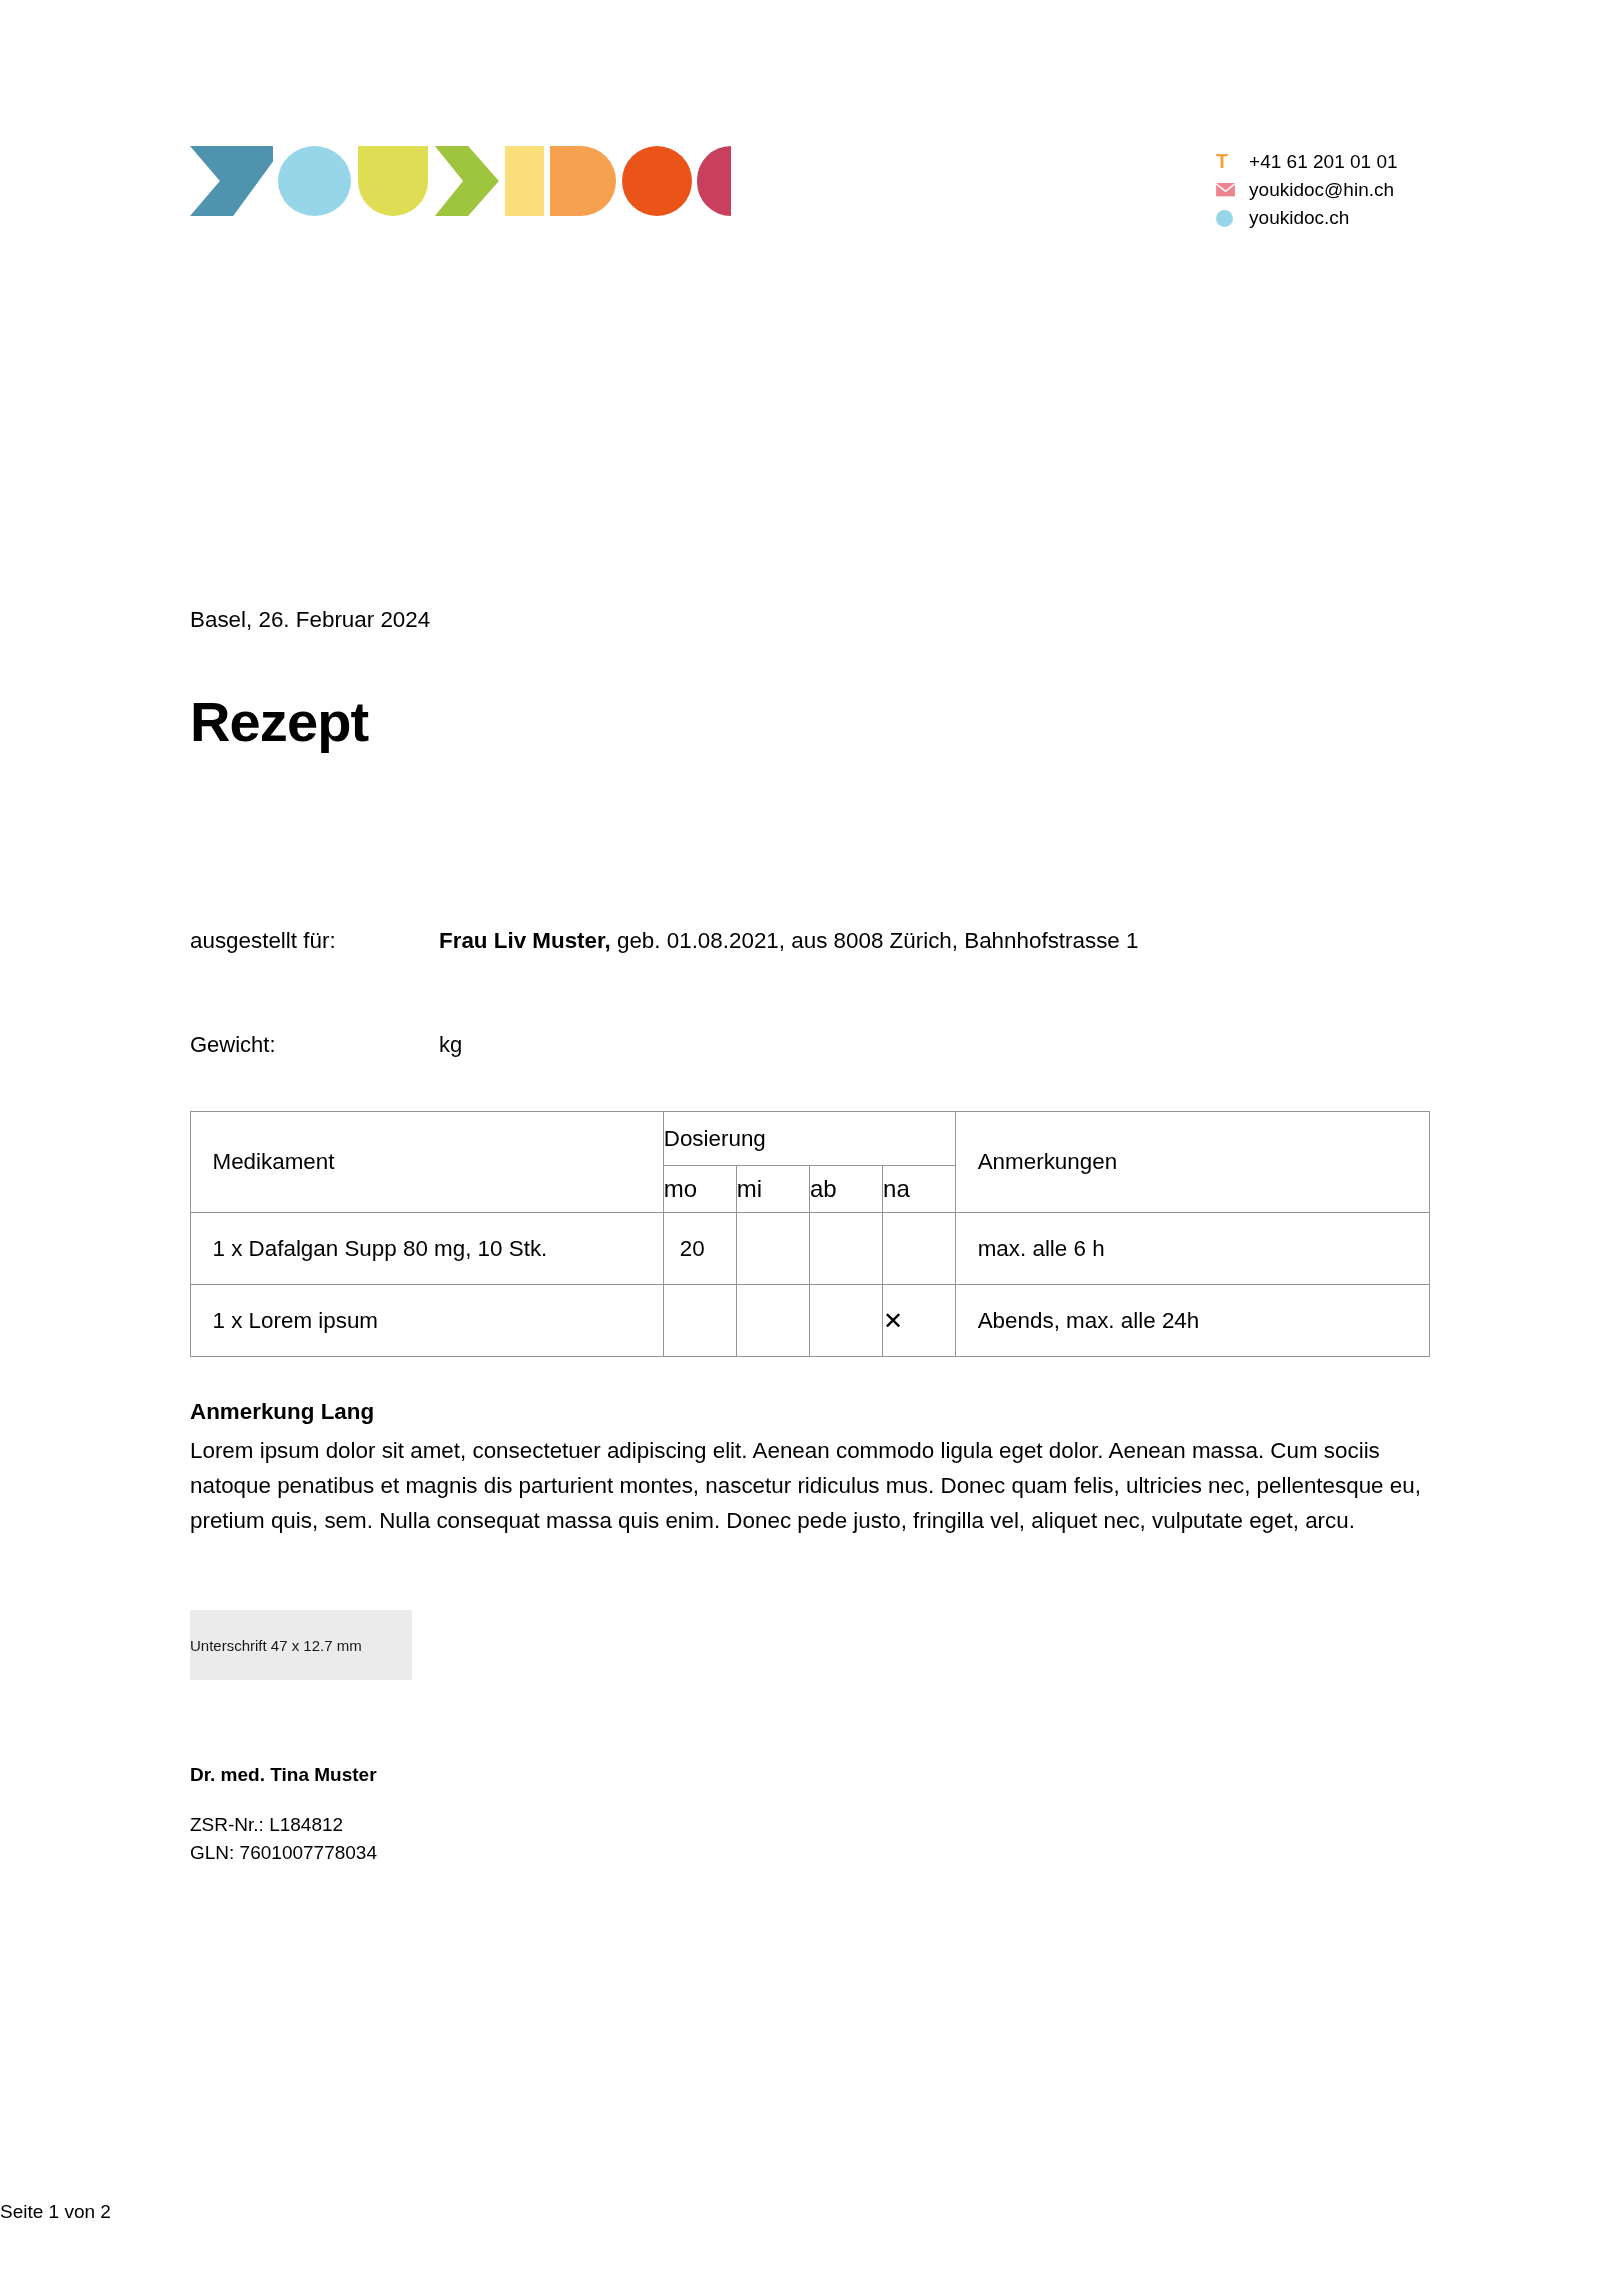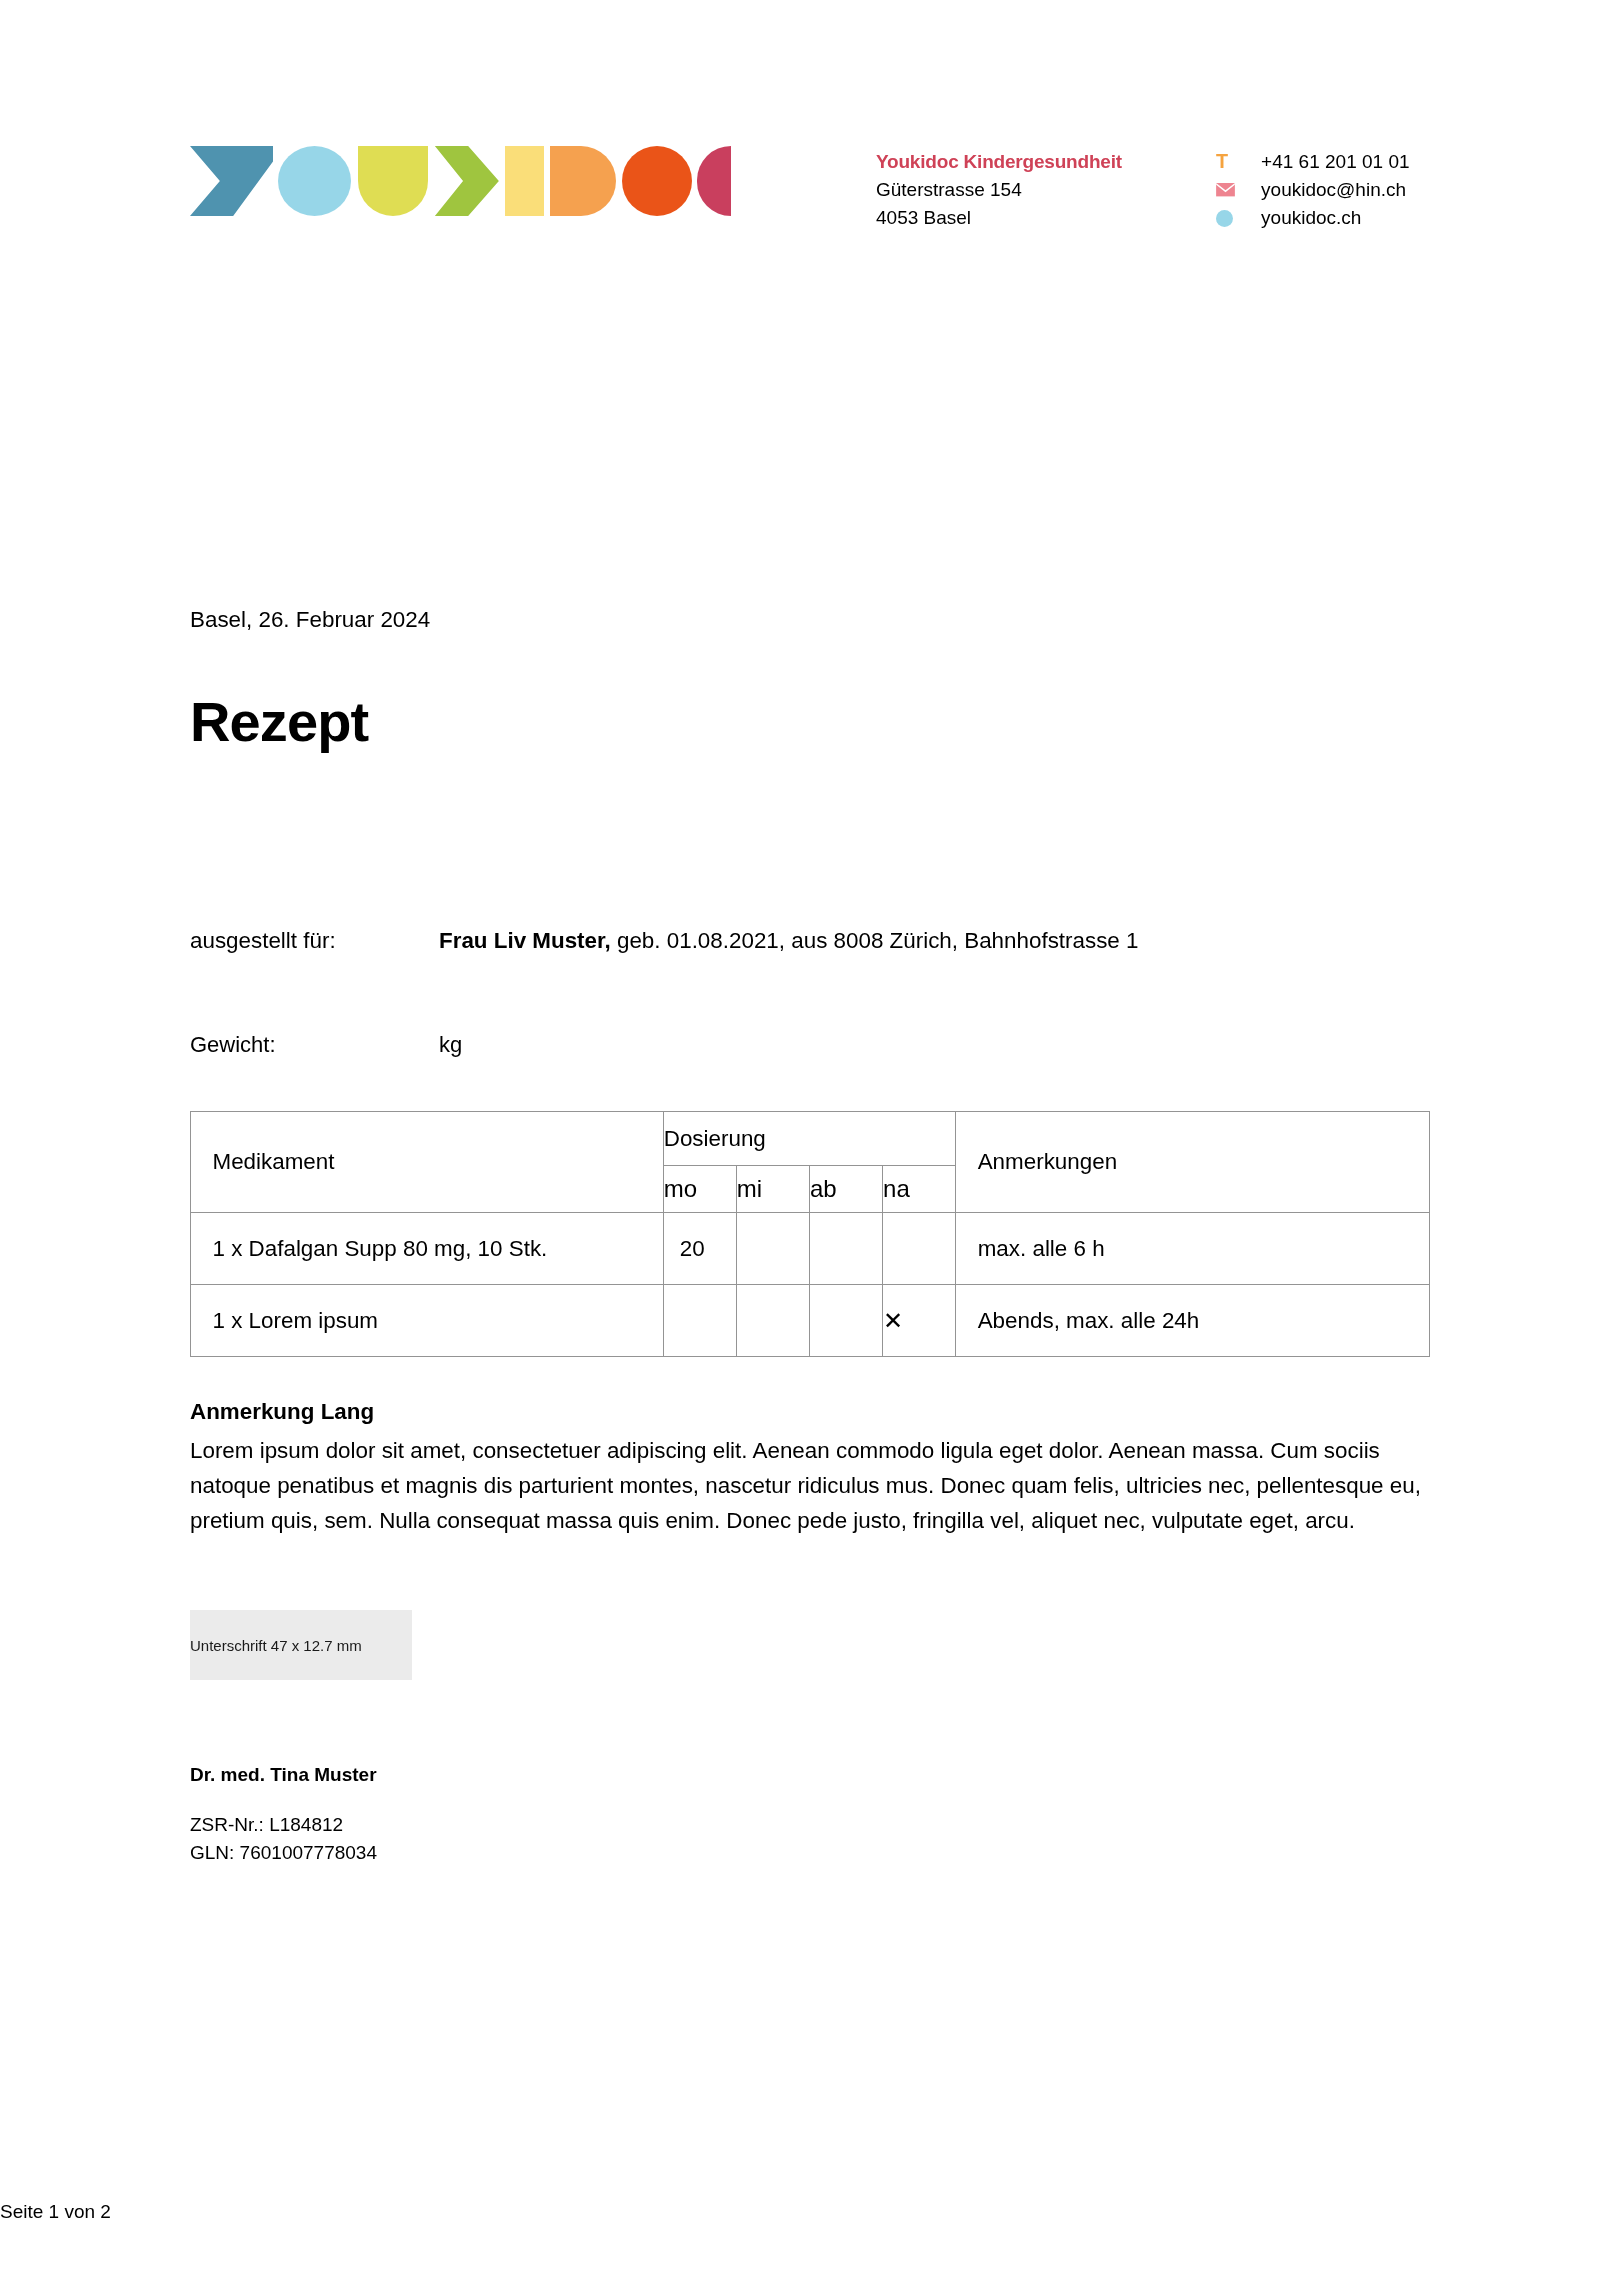--- a/index.html
+++ b/index.html
@@ -111,21 +111,21 @@
     font-weight: bold;
     font-size: 19.7px;
     line-height: 19.7px;
   }
   .mail-svg { display: block; }
   .icon-web {
     width: 17px; height: 17px;
     background: #97d6e8;
     border-radius: 50%;
   }
-  .contact-text { color: #000; white-space: nowrap; margin-left: 12px; }
+  .contact-text { color: #000; white-space: nowrap; }
 
   
   .date-line {
     position: absolute;
     left: 190px; top: 605px;
     font-size: 22.4px;
     line-height: 30px;
     color: #000;
   }
   .doc-title {
@@ -281,25 +281,20 @@
       <span class="glyph g-y"></span>
       <span class="glyph g-o1"></span>
       <span class="glyph g-u"></span>
       <span class="glyph g-k"></span>
       <span class="glyph g-i"></span>
       <span class="glyph g-d"></span>
       <span class="glyph g-o2"></span>
       <span class="glyph g-c"></span>
     </div>
 
-    <div class="practice-block">
-      <div class="practice-name">Youkidoc Kindergesundheit</div>
-      <div class="practice-line">Güterstrasse 154</div>
-      <div class="practice-line">4053 Basel</div>
-    </div>
 
     <div class="contact-block">
       <div class="contact-row">
         <span class="ci">
           <span class="icon-phone">T</span>
         </span>
         <span class="contact-text">+41 61 201 01 01</span>
       </div>
       <div class="contact-row">
         <span class="ci">

